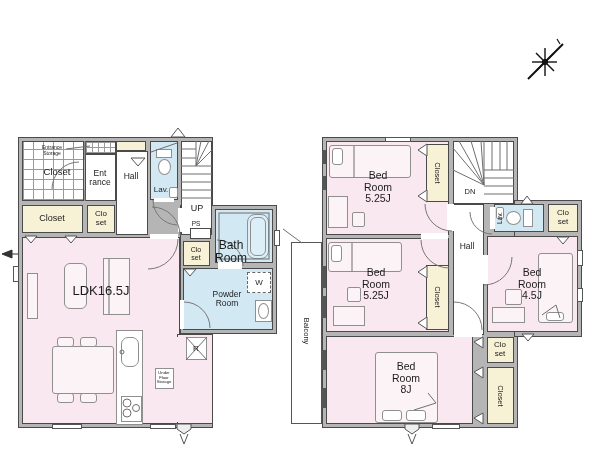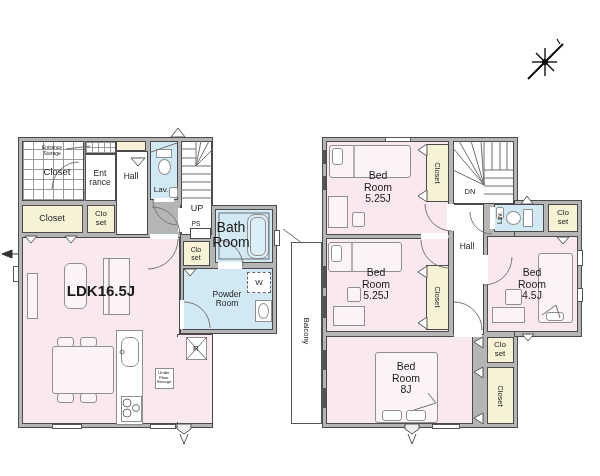--- a/index.html
+++ b/index.html
@@ -248,22 +248,22 @@
   <div class="lbl" style="left:57px;top:172px;font-size:9.5px;">Closet</div>
   <div class="lbl" style="left:100px;top:178px;font-size:8.5px;">Ent
 rance</div>
   <div class="lbl" style="left:131px;top:177px;font-size:8.5px;">Hall</div>
   <div class="lbl" style="left:161px;top:190px;font-size:8px;">Lav.</div>
   <div class="lbl" style="left:197px;top:209px;font-size:9px;">UP</div>
   <div class="lbl" style="left:196px;top:224px;font-size:6.5px;">PS</div>
   <div class="lbl" style="left:52px;top:219px;font-size:9px;">Closet</div>
   <div class="lbl" style="left:101px;top:219px;font-size:8px;">Clo
 set</div>
-  <div class="lbl" style="left:101px;top:291px;font-size:15px;font-weight:bold;">LDK16.5J</div>
-  <div class="lbl" style="left:231px;top:235px;font-size:14px;">Bath
+  <div class="lbl" style="left:101px;top:291px;font-size:13px;">LDK16.5J</div>
+  <div class="lbl" style="left:231px;top:252px;font-size:12px;">Bath
 Room</div>
   <div class="lbl" style="left:196px;top:254px;font-size:7px;">Clo
 set</div>
   <div class="lbl" style="left:227px;top:299px;font-size:8.5px;">Powder
 Room</div>
   <div class="lbl" style="left:259px;top:283px;font-size:8px;">W</div>
   <div class="lbl" style="left:196px;top:349px;font-size:8px;">R</div>
   <div class="lbl" style="left:164px;top:378px;font-size:4.2px;">Under
 Floor
 Storage</div>

